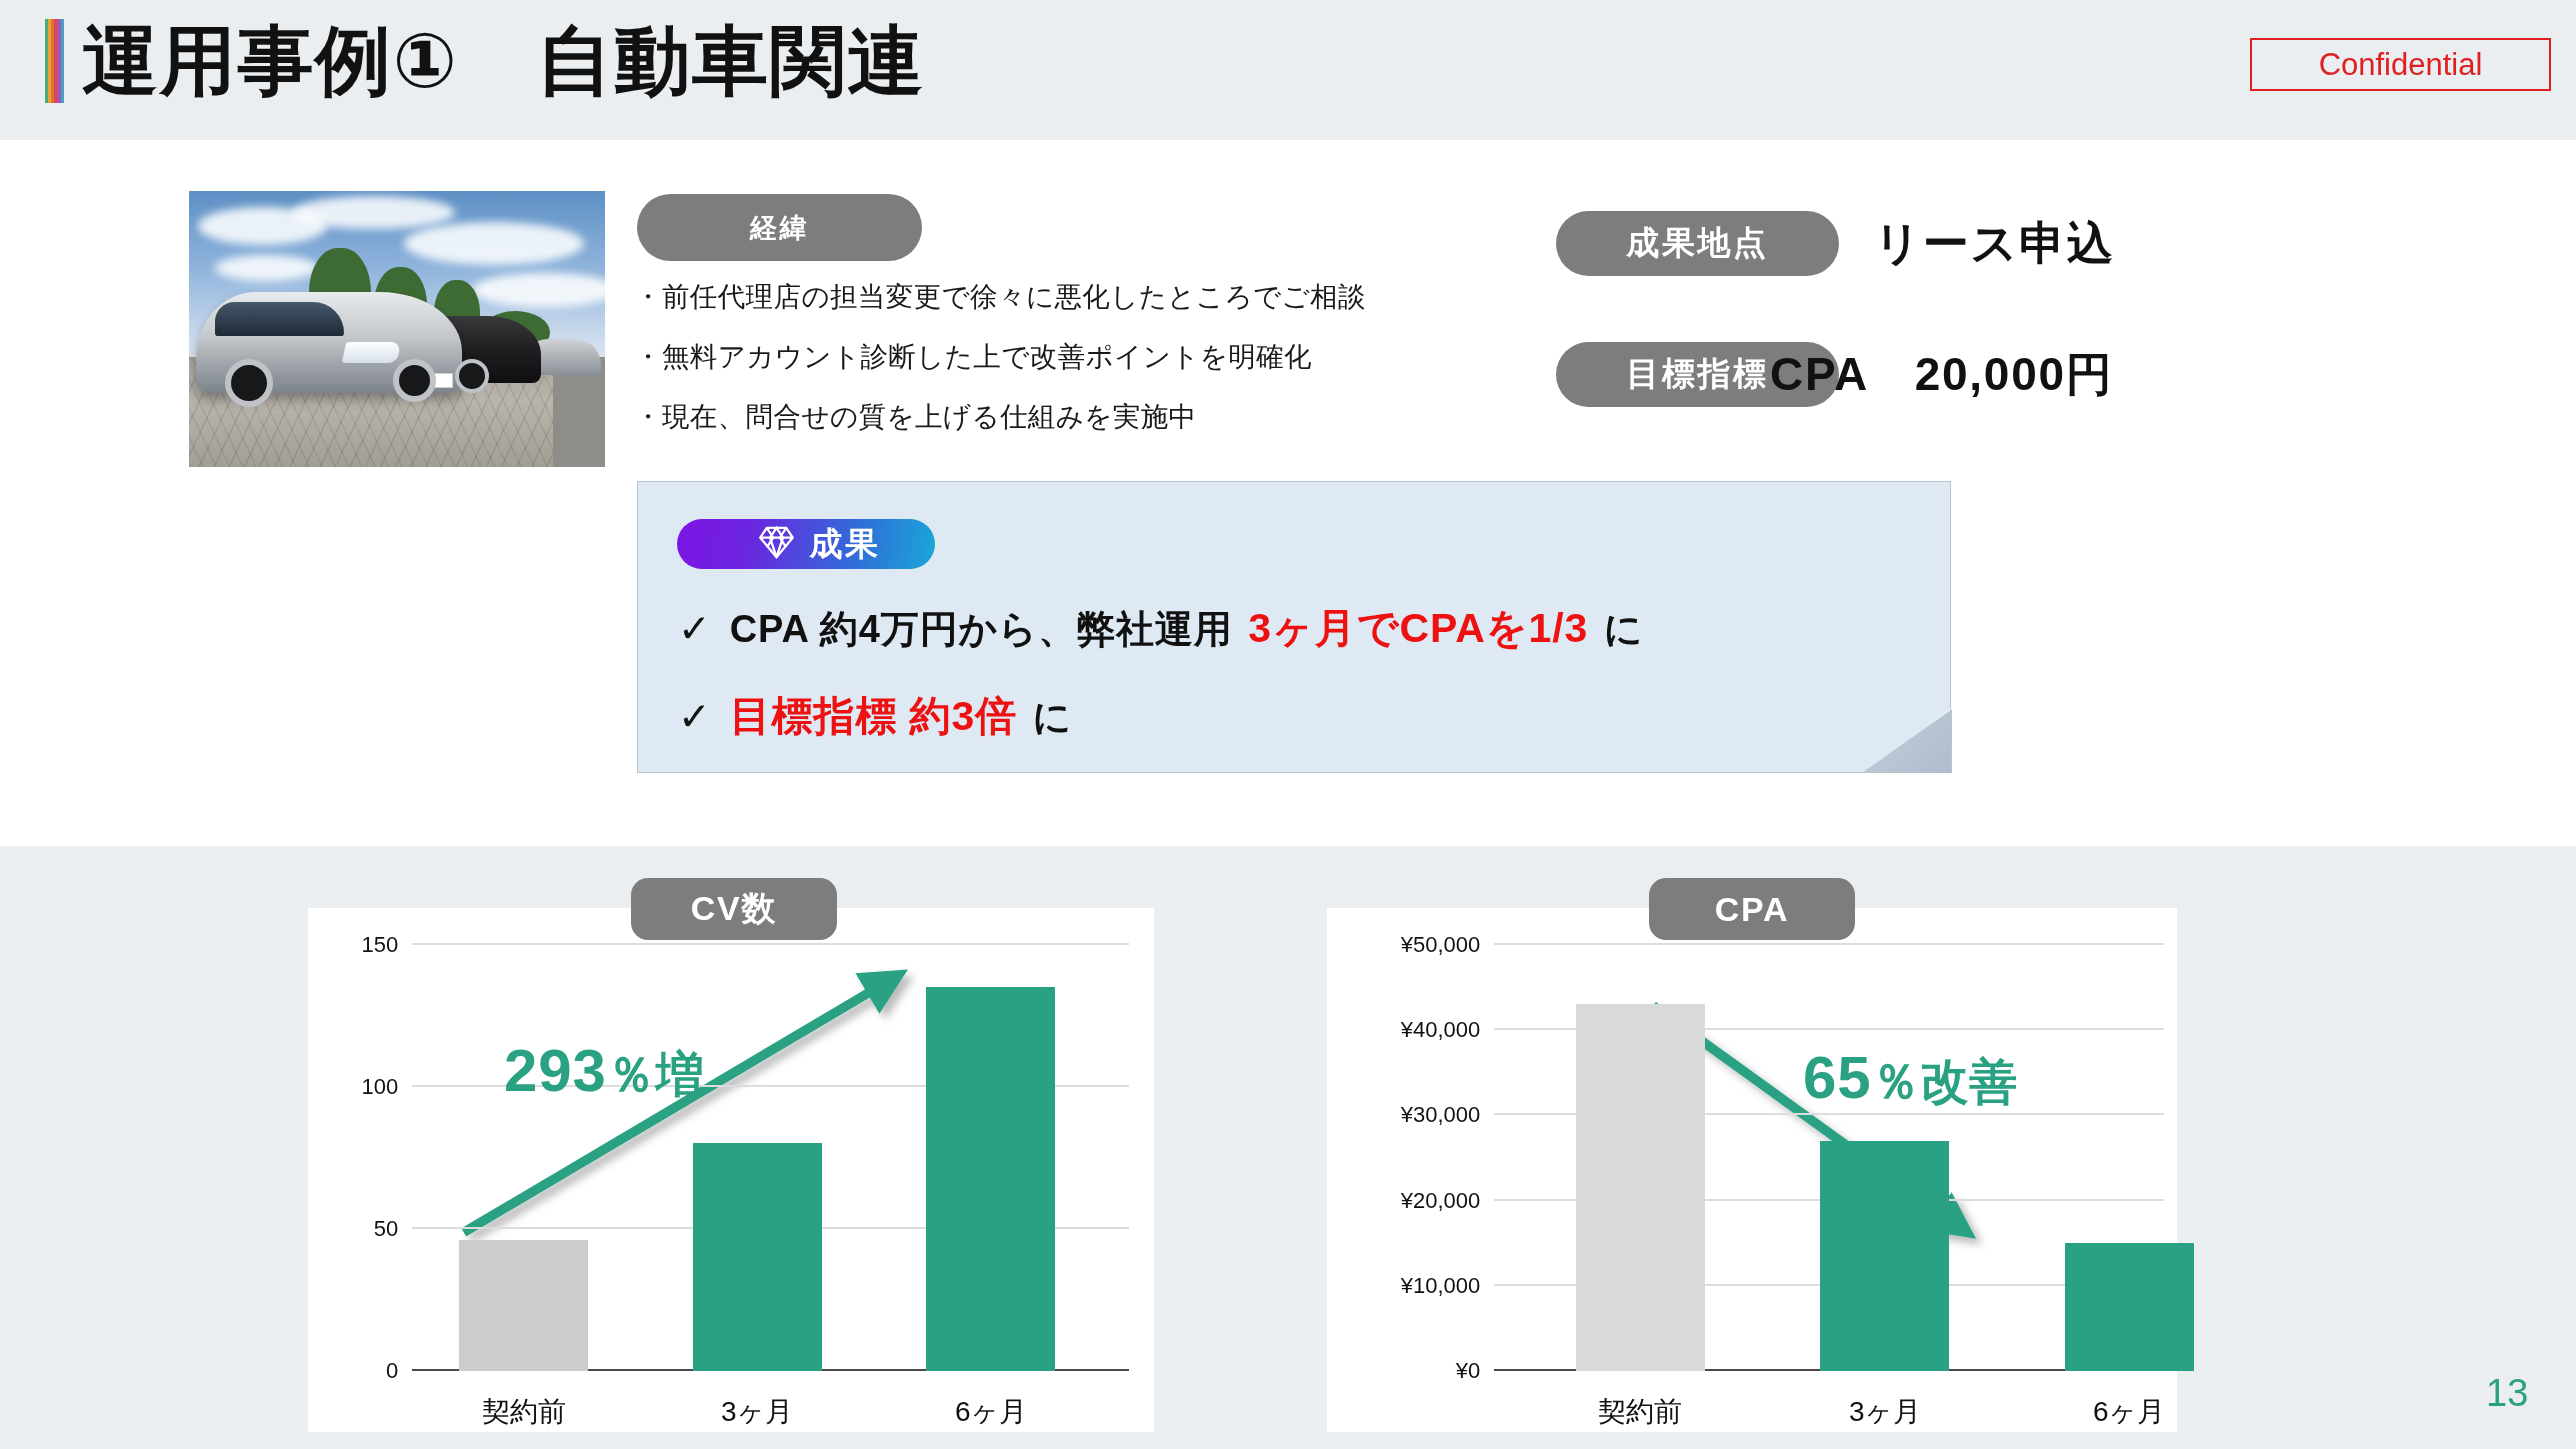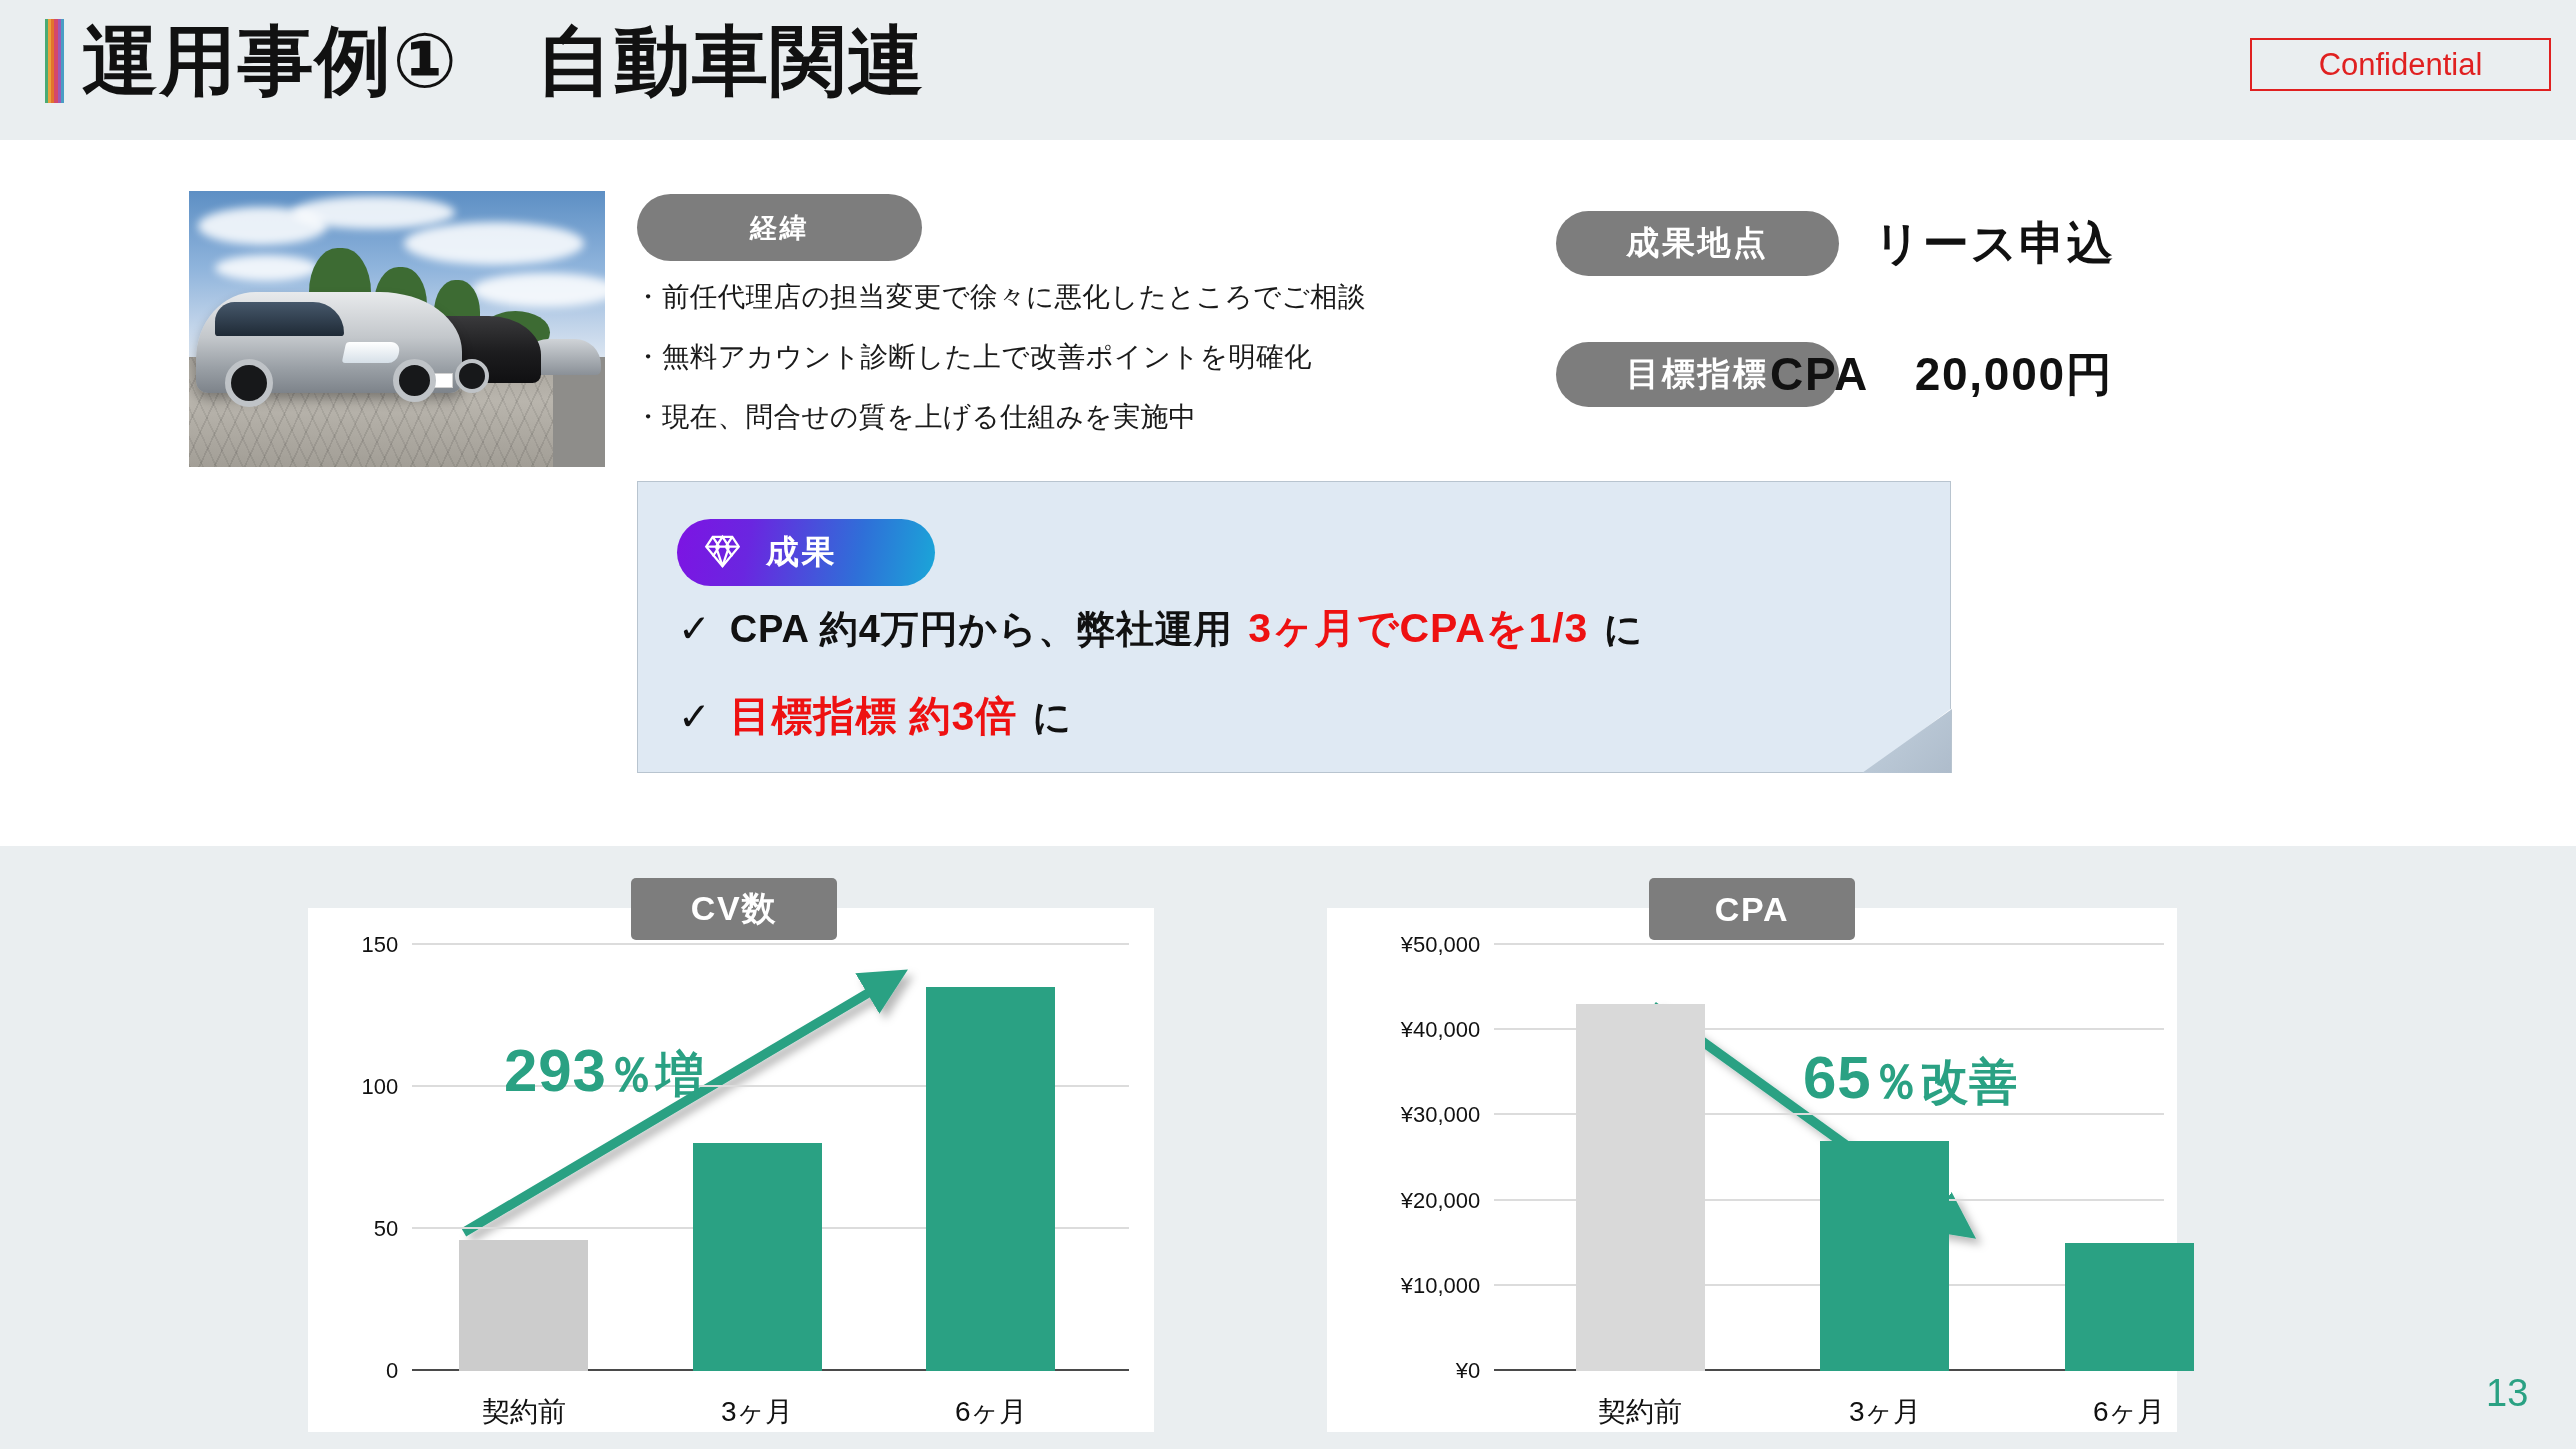--- a/index.html
+++ b/index.html
@@ -106,42 +106,42 @@
     background:#dfe9f3;border:1.7px solid #b8c4cf;box-sizing:border-box;
     clip-path:polygon(0 0, 100% 0, 100% 78%, 93.5% 100%, 0 100%);
   }
   .result-fold{
     position:absolute;left:1862px;top:709px;width:89px;height:64px;
     background:linear-gradient(135deg,#c3d1de 0%,#aebccb 100%);
     clip-path:polygon(100% 0, 100% 100%, 0 100%);
     border-right:1.7px solid #b8c4cf;
   }
   .badge-seika{
-    position:absolute;left:677px;top:519px;width:258px;height:67px;border-radius:38px;
+    position:absolute;left:677px;top:519px;width:258px;height:50px;border-radius:38px;
     background:linear-gradient(100deg,#7d14e3 0%,#6a26e0 28%,#2f6fd8 70%,#1aa7d8 100%);
-    display:flex;align-items:center;gap:24px;padding-left:26px;box-sizing:border-box;
+    display:flex;align-items:center;gap:13px;padding-left:26px;box-sizing:border-box;justify-content:center;
   }
   .badge-seika .lbl{color:#ffffff;font-size:33px;font-weight:bold;letter-spacing:2.6px;}
   .r-line{position:absolute;white-space:nowrap;display:flex;align-items:baseline;gap:0;}
   .r-line1{left:678px;top:601px;}
   .r-line2{left:678px;top:689px;}
   .chk{font-size:39px;color:#111111;margin-right:19px;font-weight:bold;}
   .rt{font-size:38px;font-weight:bold;color:#111111;letter-spacing:0.9px;}
   .rt-red{font-size:41px;font-weight:bold;color:#ee1111;letter-spacing:0.9px;}
   .sp{display:inline-block;width:15.5px;}
 
   
   .band{position:absolute;left:0;top:846px;width:2576px;height:604px;background:#eaeef0;}
 
   
   .card{position:absolute;background:#ffffff;top:908px;height:524px;}
   .card-left{left:308px;width:846px;}
   .card-right{left:1327px;width:850px;}
   .chart-pill{
-    position:absolute;top:878px;height:62px;border-radius:5px;background:#7d7d7d;color:#fff;
+    position:absolute;top:878px;height:62px;border-radius:17px;background:#7d7d7d;color:#fff;
     display:flex;align-items:center;justify-content:center;font-size:34px;font-weight:bold;letter-spacing:1.7px;
   }
   .pill-cv{left:631px;width:206px;}
   .pill-cpa{left:1649px;width:206px;}
 
   .plot{position:absolute;}
   .plot-left{left:412px;top:945px;width:717px;height:429px;}
   .plot-right{left:1494px;top:945px;width:670px;height:429px;}
 
   .gridline{position:absolute;left:0;width:100%;height:1.7px;background:#dcdcdc;}

